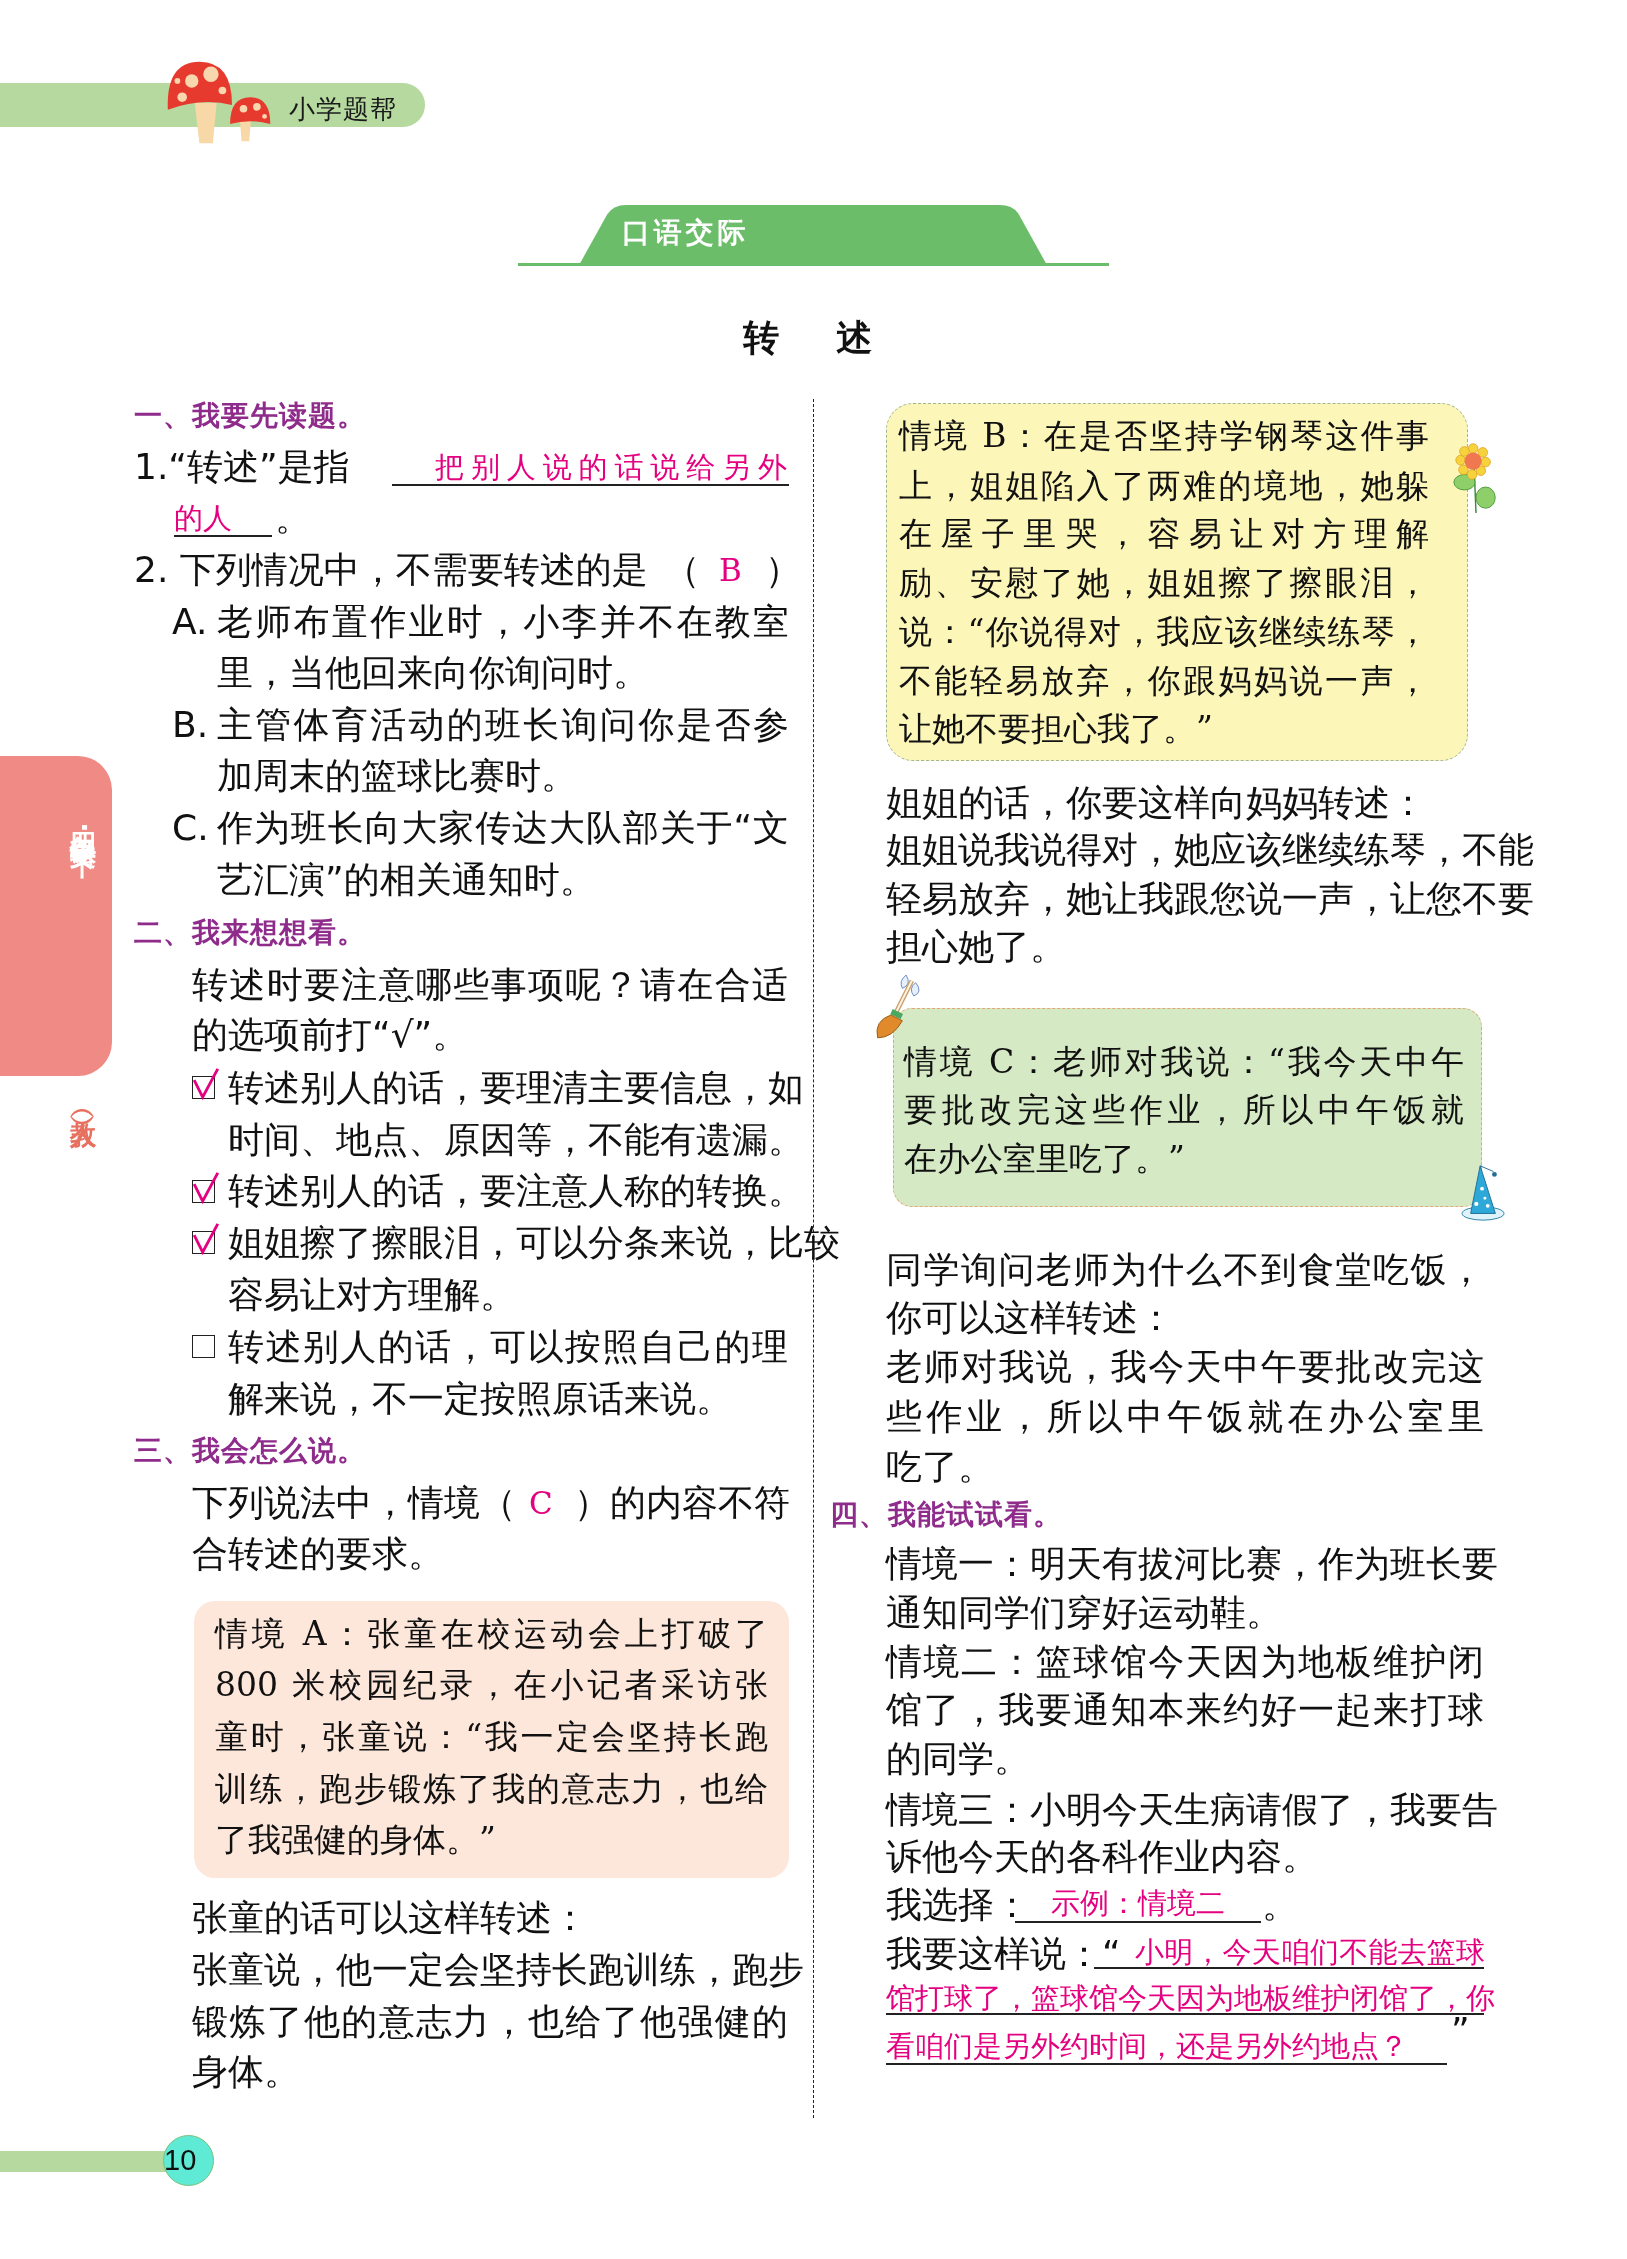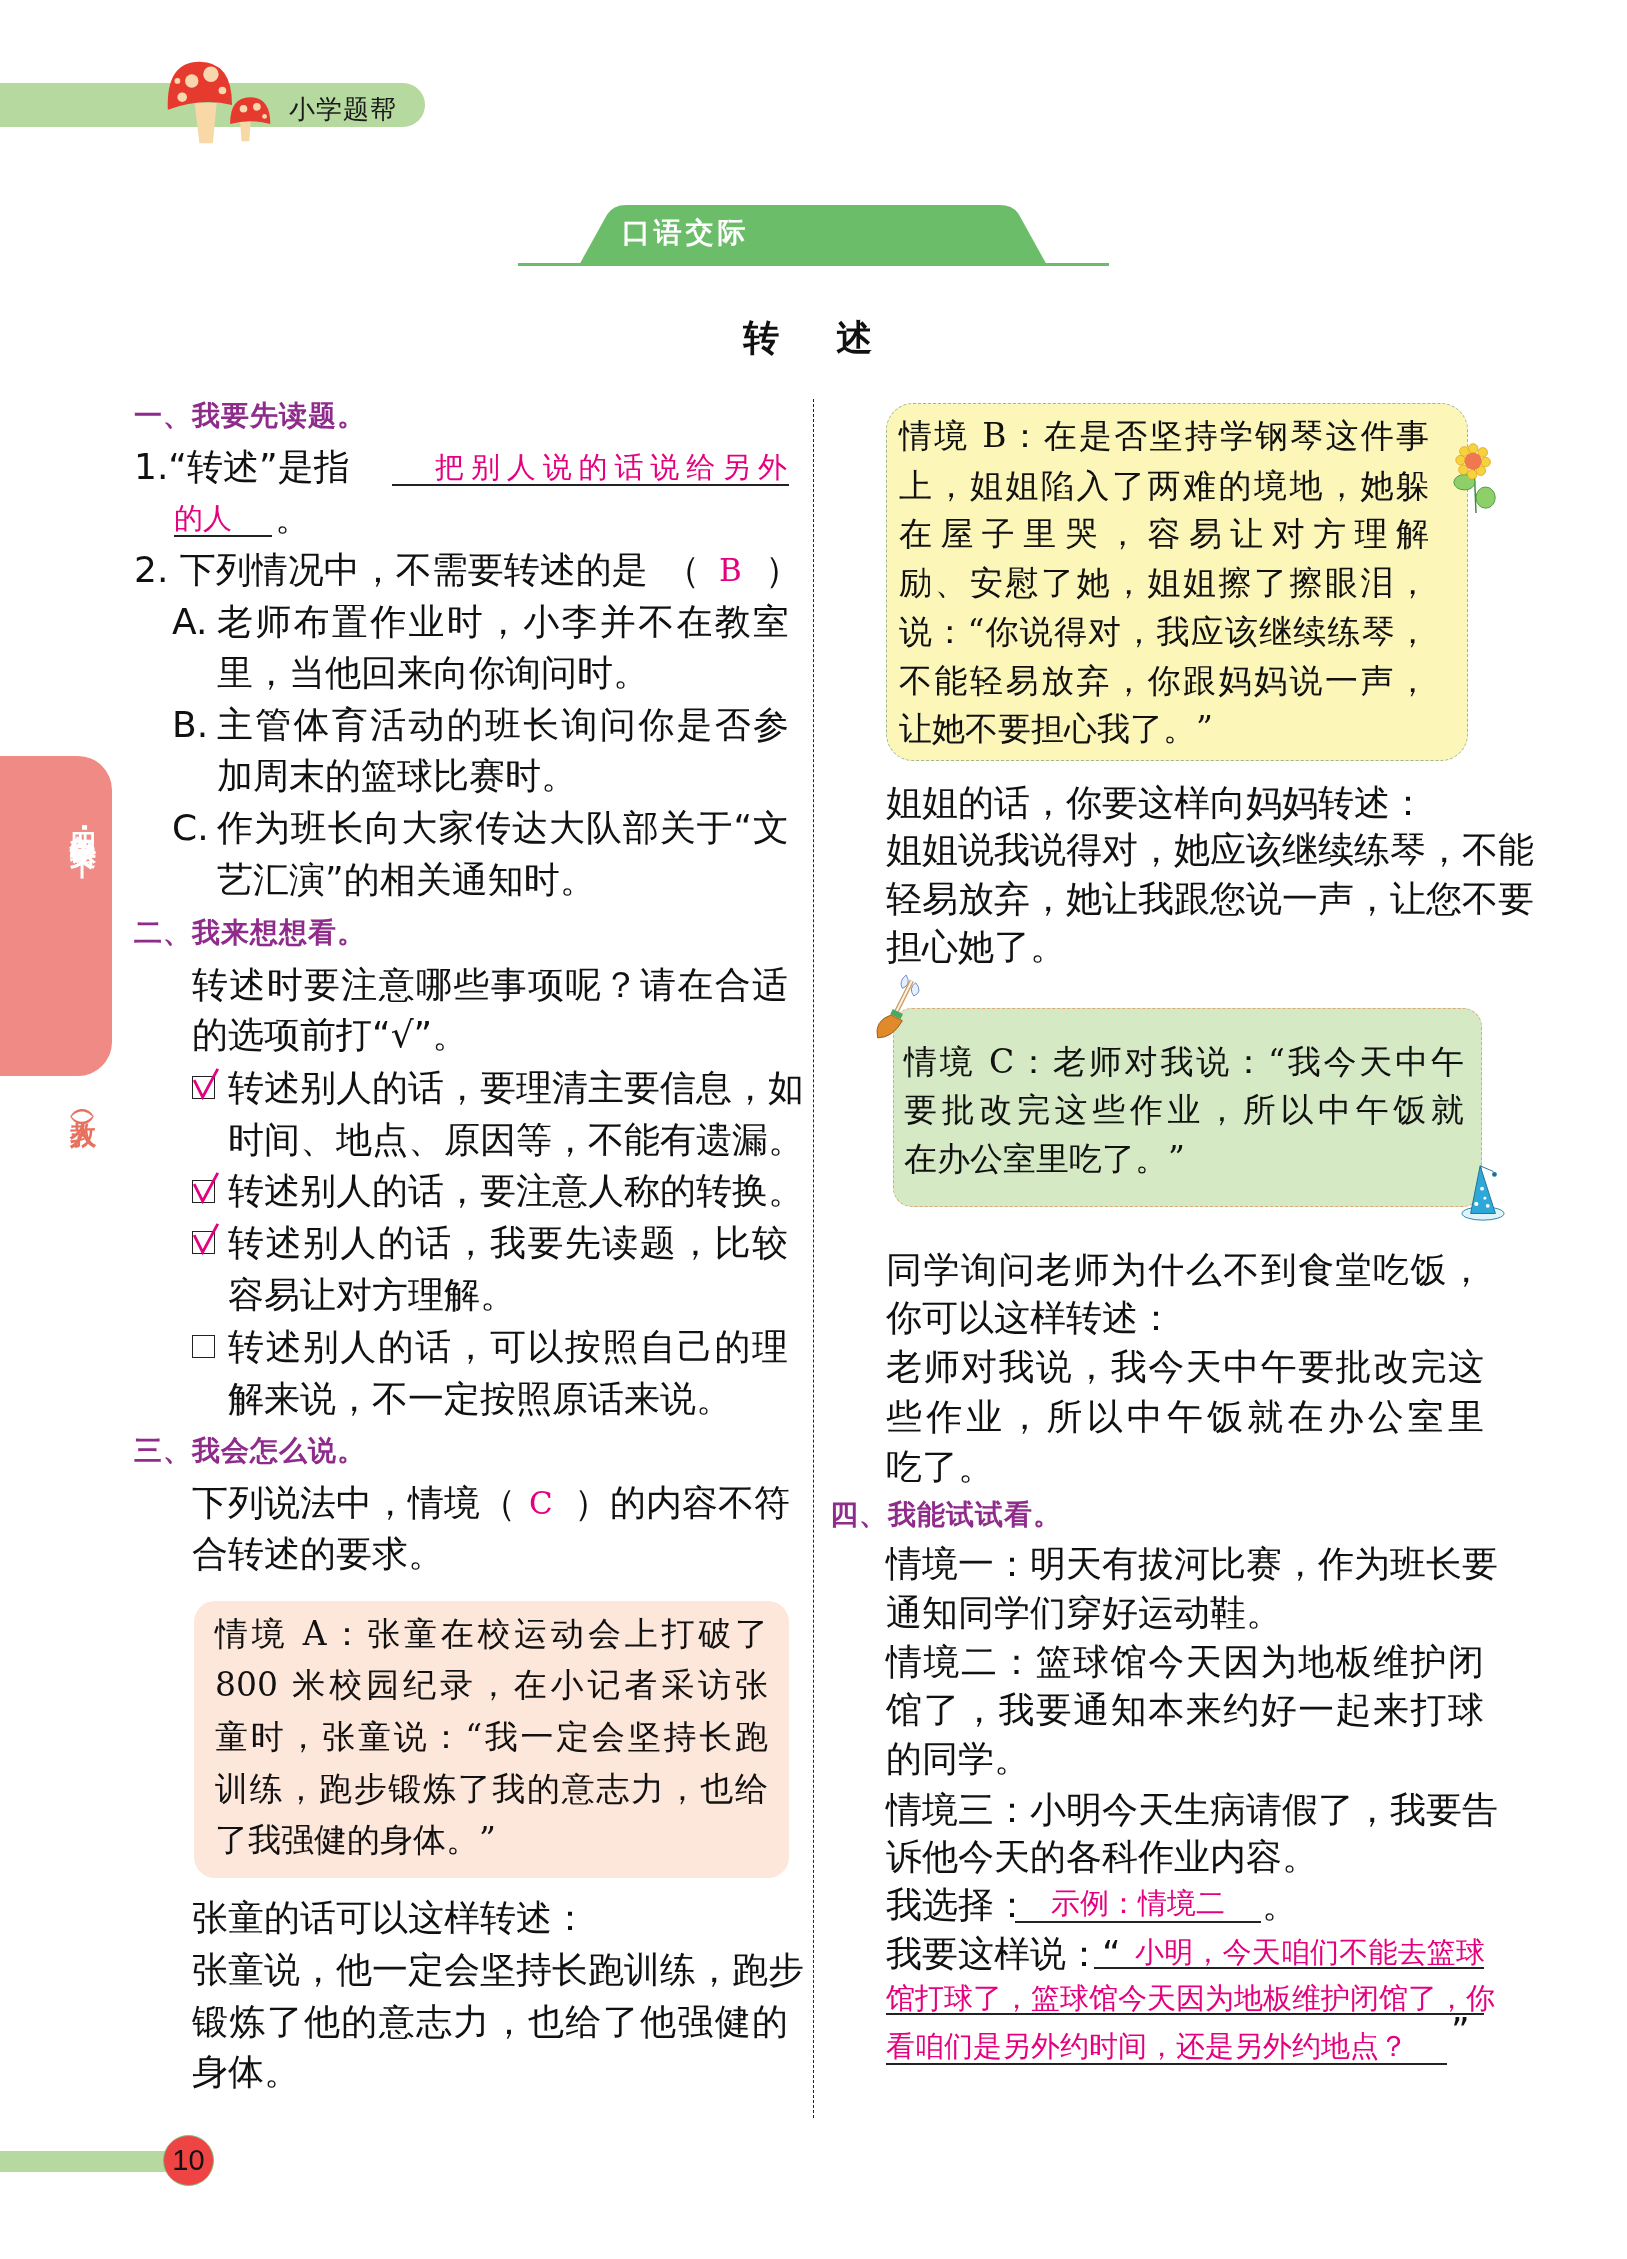--- a/index.html
+++ b/index.html
@@ -22,21 +22,21 @@
   .side-tab{left:0;top:756px;width:112px;height:320px;background:var(--side_tab);border-radius:0 34px 34px 0;}
   .side-grade{left:67px;top:813px;writing-mode:vertical-rl;font-size:26px;font-weight:bold;color:#fff;line-height:32.5px;letter-spacing:1.9px;}
   .side-ed{left:67px;top:1101px;writing-mode:vertical-rl;font-size:26px;font-weight:bold;color:var(--side_tab_text);line-height:32.5px;}
   .divider{left:813px;top:399px;height:1719px;border-left:1.9px dashed #222;}
   .box-pink{left:194px;top:1601px;width:595px;height:277px;background:var(--box_pink);border-radius:21px;}
   .box-yellow{left:886px;top:403px;width:580px;height:356px;background:var(--box_yellow);border:1.9px dashed #9fb59a;border-radius:27px;}
   .box-green{left:893px;top:1008px;width:587px;height:197px;background:var(--box_green);border:1.9px dashed #e0a878;border-radius:19px;}
   .chk{position:absolute;width:21px;height:21px;border:1.9px solid #222;}
   .chk svg{position:absolute;left:-1.9px;top:-9.6px;}
   .pn-bar{left:0;top:2151px;width:167px;height:21px;background:var(--header_green);}
-  .pn{left:163px;top:2135px;width:49px;height:49px;border:1.9px solid #7cc07a;border-radius:50%;background:#ef4444;text-align:center;line-height:49px;font-size:29px;font-family:"Liberation Sans",sans-serif;}
+  .pn{left:163px;top:2135px;width:49px;height:49px;border:1.9px solid #7cc07a;border-radius:50%;background:#5eead4;line-height:49px;font-size:29px;font-family:"Liberation Sans",sans-serif;}
 </style>
 </head>
 <body>
 
 <div class="abs header-bar"></div>
 <svg class="abs" style="left:163px;top:57px" width="115" height="91" viewBox="0 0 120 95">
   <path d="M33,48 L56,48 L52,90 L38,90 Z" fill="#f7d8a6"></path>
   <path d="M5,55 Q3,5 38,5 Q72,5 72,50 Q40,42 5,55 Z" fill="#e63a2e"></path>
   <circle cx="30" cy="25" r="7" fill="#f8d6ae"></circle>
     <circle cx="50" cy="18" r="8" fill="#f8d6ae"></circle>
@@ -107,21 +107,21 @@
       <path d="M3,14 L12,32 L28,2" stroke="#e4007f" stroke-width="3" fill="none"></path>
     </svg>
 </div>
 <div class="t j" style="left:228px;top:1165px;width:560px">转述别人的话，要注意人称的转换。</div>
 
 <div class="chk" style="left:192px;top:1231px" data-checked="true">
   <svg width="29" height="34" viewBox="0 0 30 36">
       <path d="M3,14 L12,32 L28,2" stroke="#e4007f" stroke-width="3" fill="none"></path>
     </svg>
 </div>
-<div class="t j" style="left:228px;top:1217px;width:560px">转述别人的话，我要先读题，比较</div>
+<div class="t j" style="left:228px;top:1217px;width:560px">姐姐擦了擦眼泪，可以分条来说，比较</div>
 <div class="t" style="left:228px;top:1269px">容易让对方理解。</div>
 
 <div class="chk" style="left:192px;top:1335px" data-checked="false">
   
 </div>
 <div class="t j" style="left:228px;top:1321px;width:560px">转述别人的话，可以按照自己的理</div>
 <div class="t" style="left:228px;top:1373px">解来说，不一定按照原话来说。</div>
 
 <div class="t h" style="left:134px;top:1425px">三、我会怎么说。</div>
 <div class="t" style="left:192px;top:1477px">下列说法中，情境（</div>

